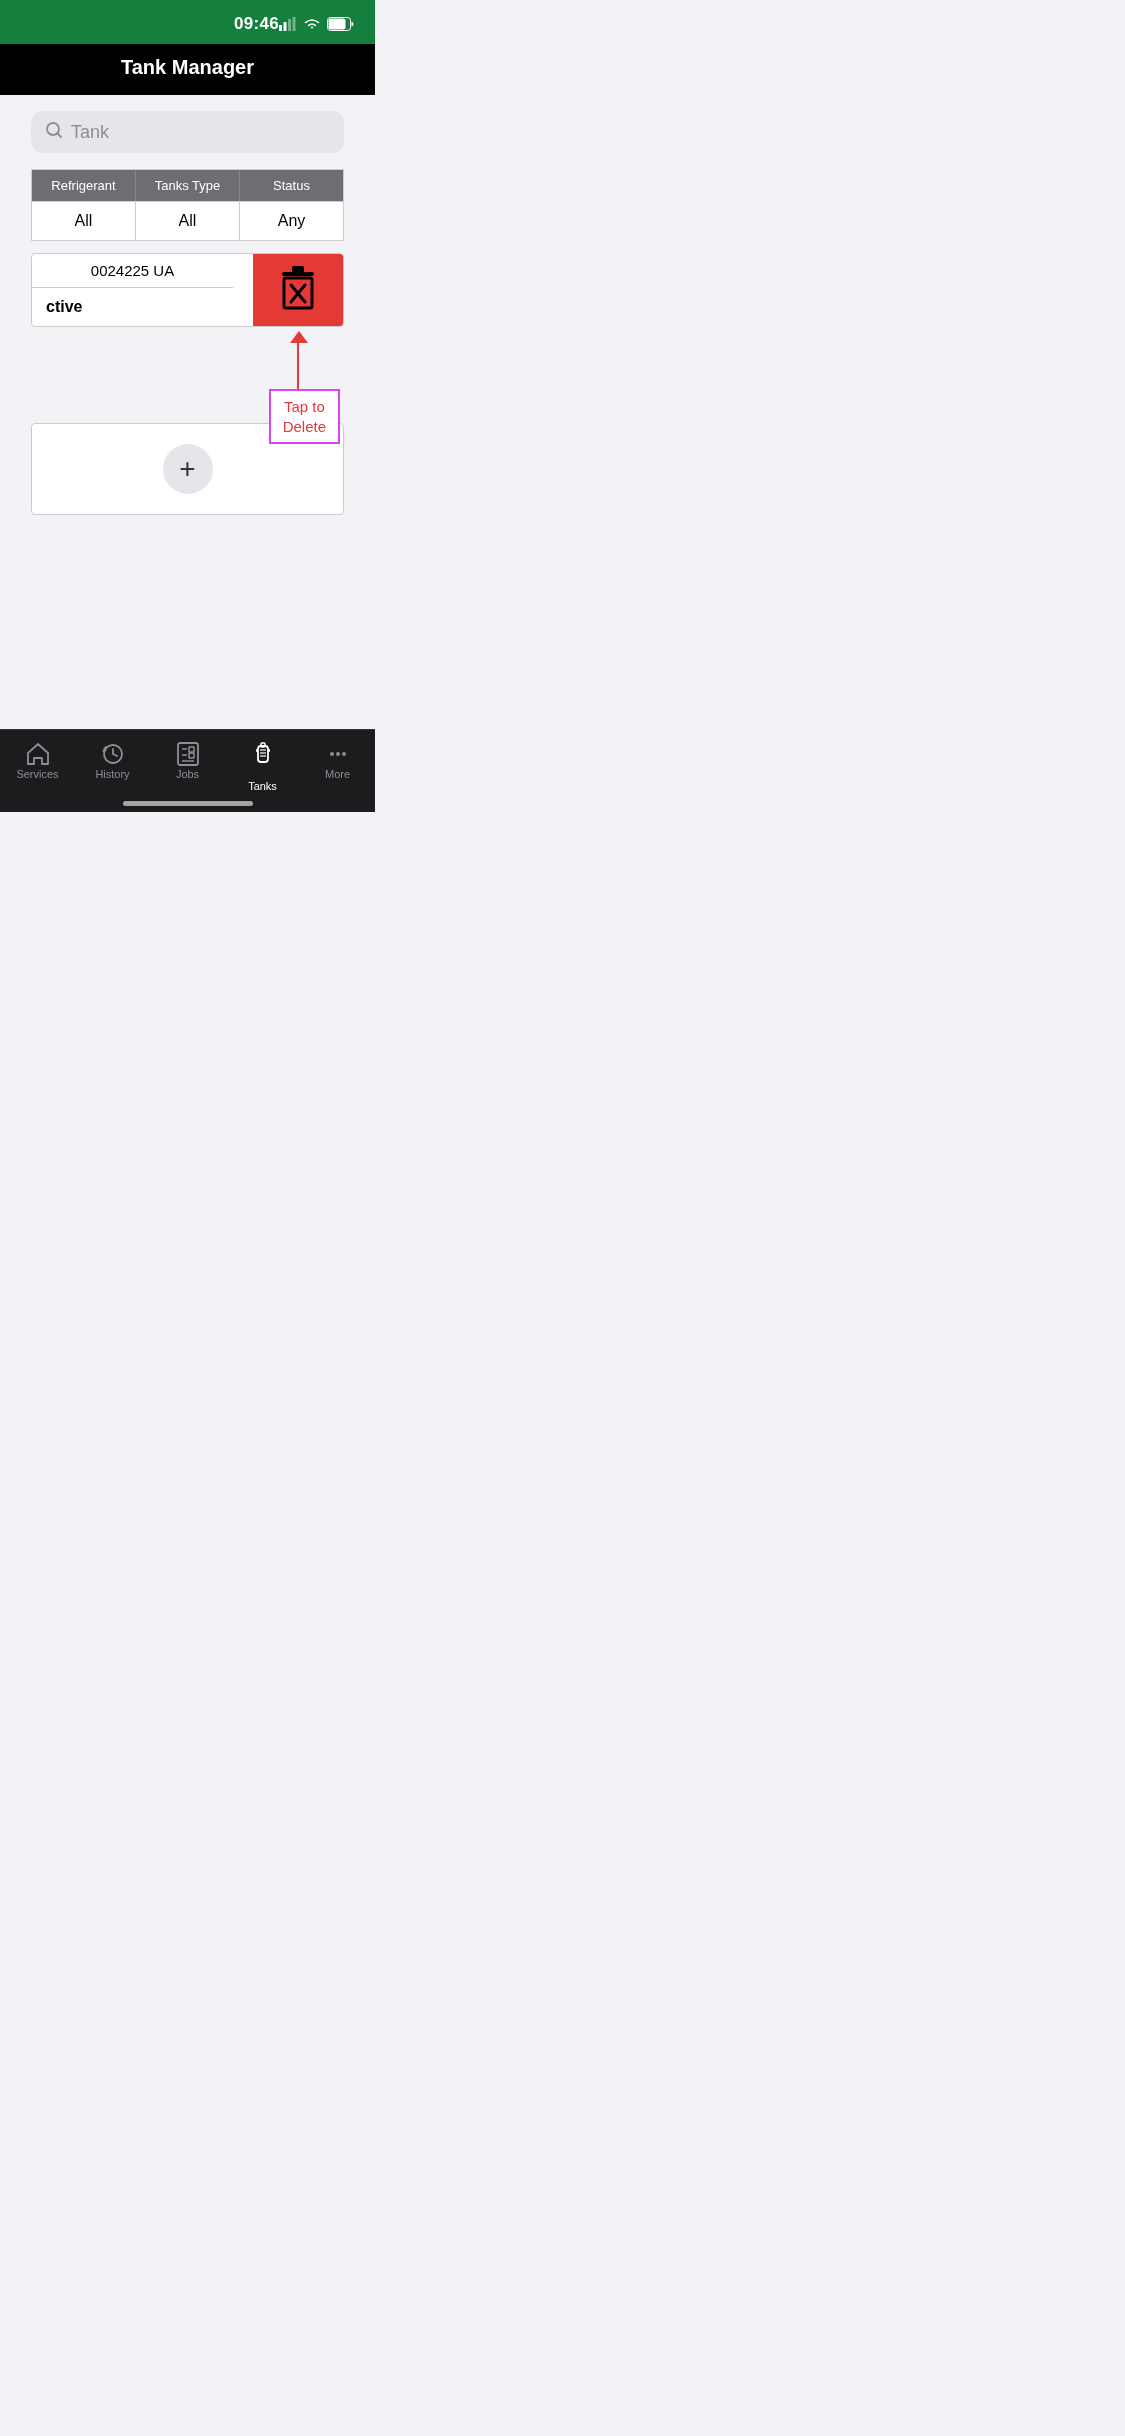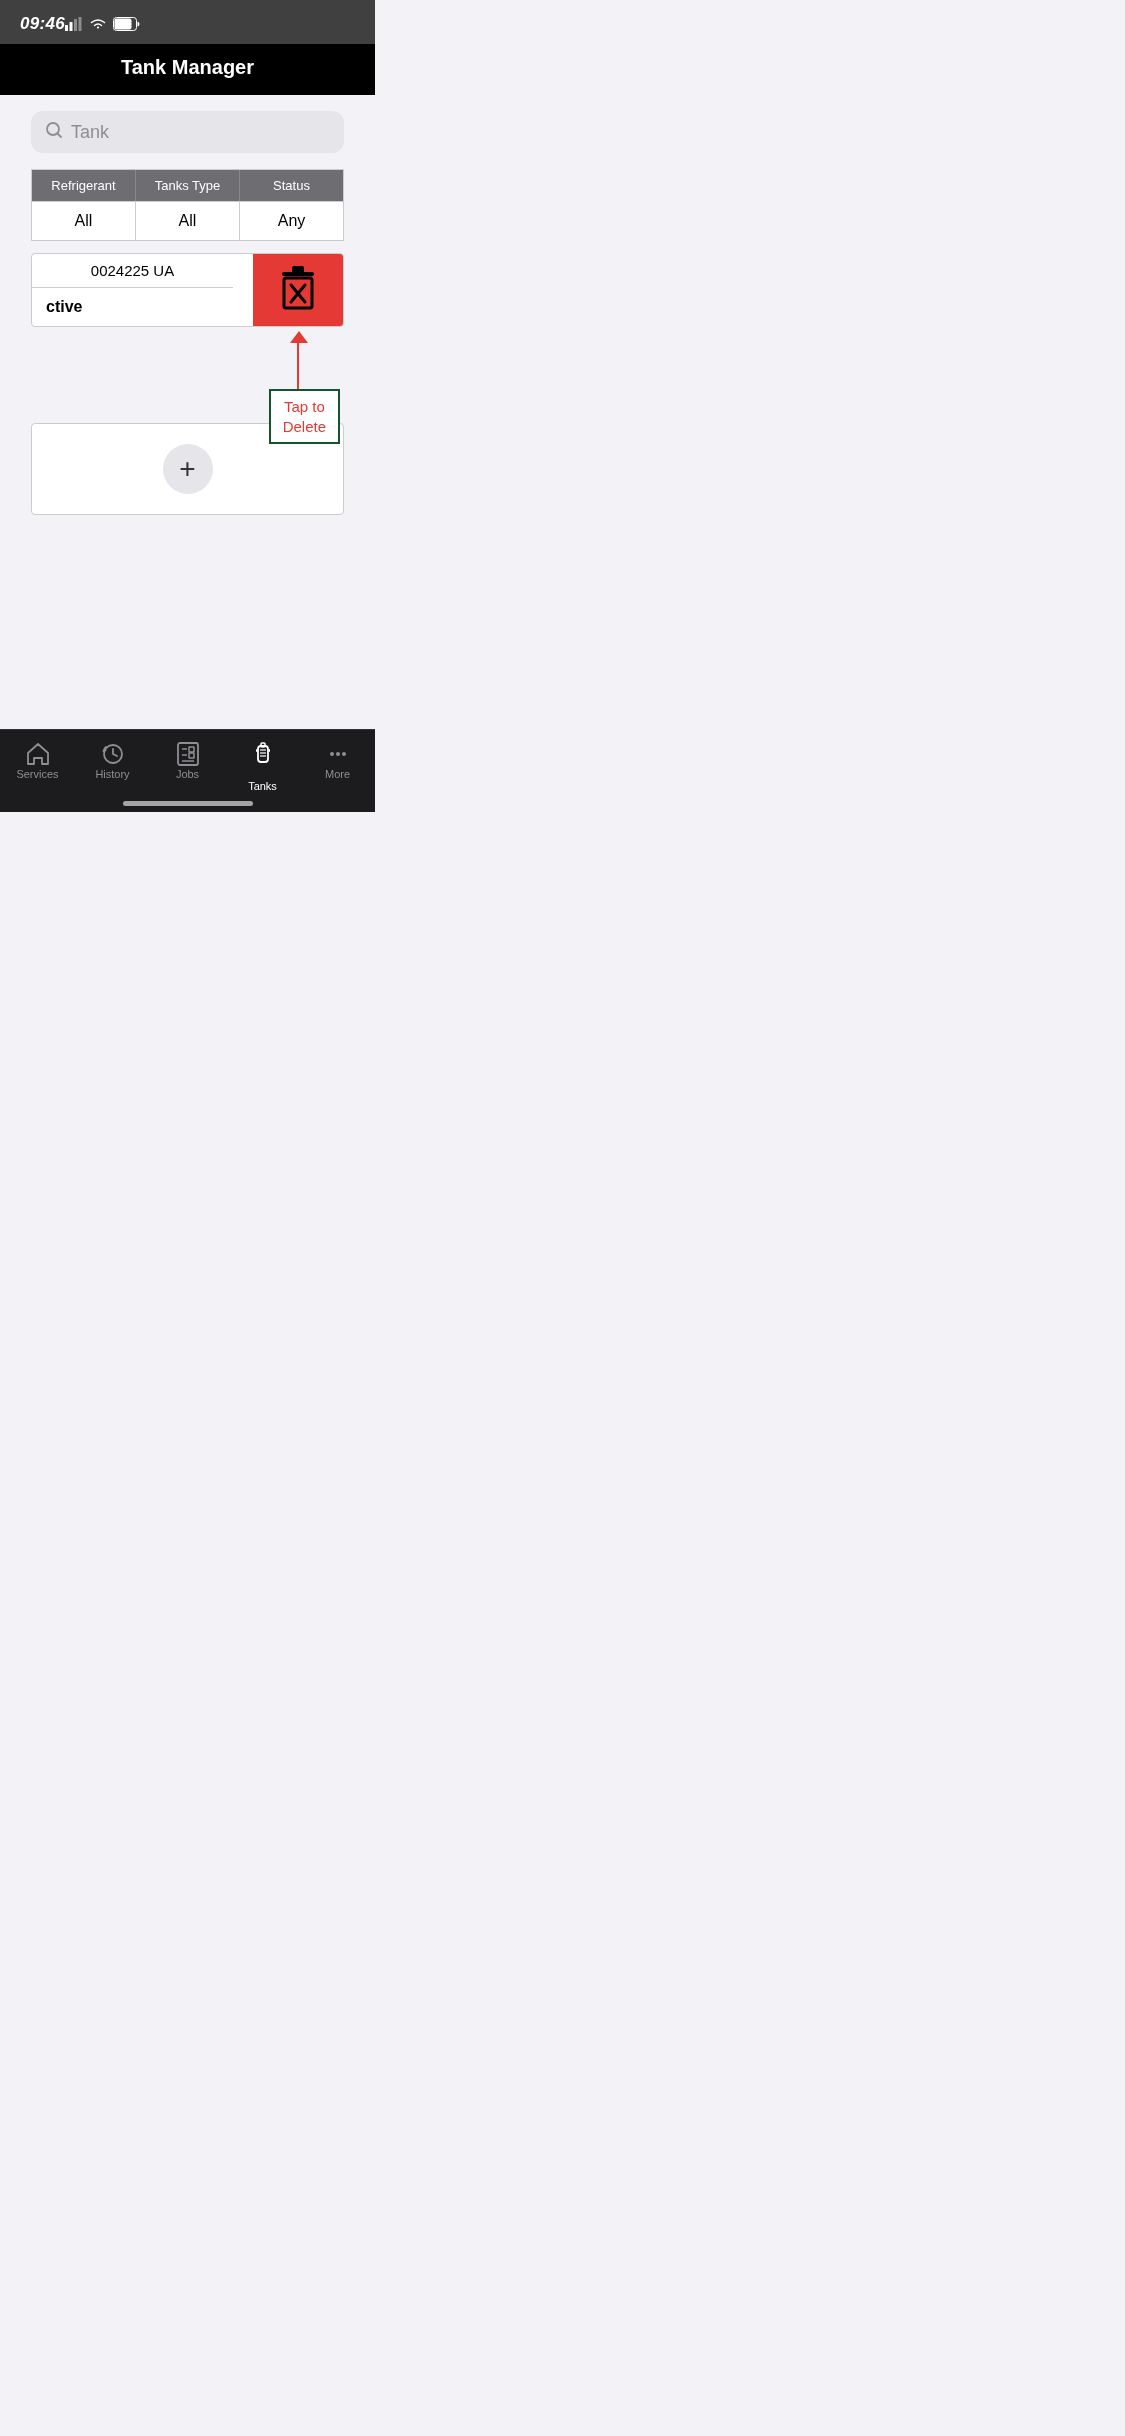--- a/index.html
+++ b/index.html
@@ -9,28 +9,27 @@
       width: 375px;
       height: 812px;
       background: #f2f2f7;
       font-family: -apple-system, 'Helvetica Neue', Arial, sans-serif;
       overflow: hidden;
       position: relative;
     }
 
     
     .status-bar {
-      background: #404040;
+      background: #15803d;
       color: #fff;
       display: flex;
-      justify-content: flex-start;
+      justify-content: flex-end;
       align-items: center;
       padding: 12px 20px 8px;
       height: 44px;
-      font-style: italic;
     }
     .status-time {
       font-size: 17px;
       font-weight: 600;
       letter-spacing: 0.3px;
     }
     .status-icons {
       display: flex;
       align-items: center;
       gap: 6px;
@@ -349,21 +348,21 @@
           </svg>
         </div>
       </div>
 
       <div style="position: relative; height: 80px;">
 
         <div style="position:absolute; right: 45px; top: 0; width: 2px; height: 50px; background: #e53935;"></div>
 
         <div style="position:absolute; right: 36px; top: -8px; width: 0; height: 0; border-left: 9px solid transparent; border-right: 9px solid transparent; border-bottom: 12px solid #e53935;"></div>
 
-        <div style="position:absolute; right: 4px; top: 50px; border: 2px solid #14532d; background: #fff; padding: 6px 12px; text-align: center; color: #e53935; font-size: 15px; font-weight: 500; line-height: 1.3;">
+        <div style="position:absolute; right: 4px; top: 50px; border: 2px solid #d946ef; background: #fff; padding: 6px 12px; text-align: center; color: #e53935; font-size: 15px; font-weight: 500; line-height: 1.3;">
           <span style="white-space: pre-line;">Tap to
 Delete</span>
         </div>
       </div>
     </div>
 
     <div class="add-card" style="margin-top: 4px;">
       <div class="add-card-circle">
         <span>+</span>
       </div>

